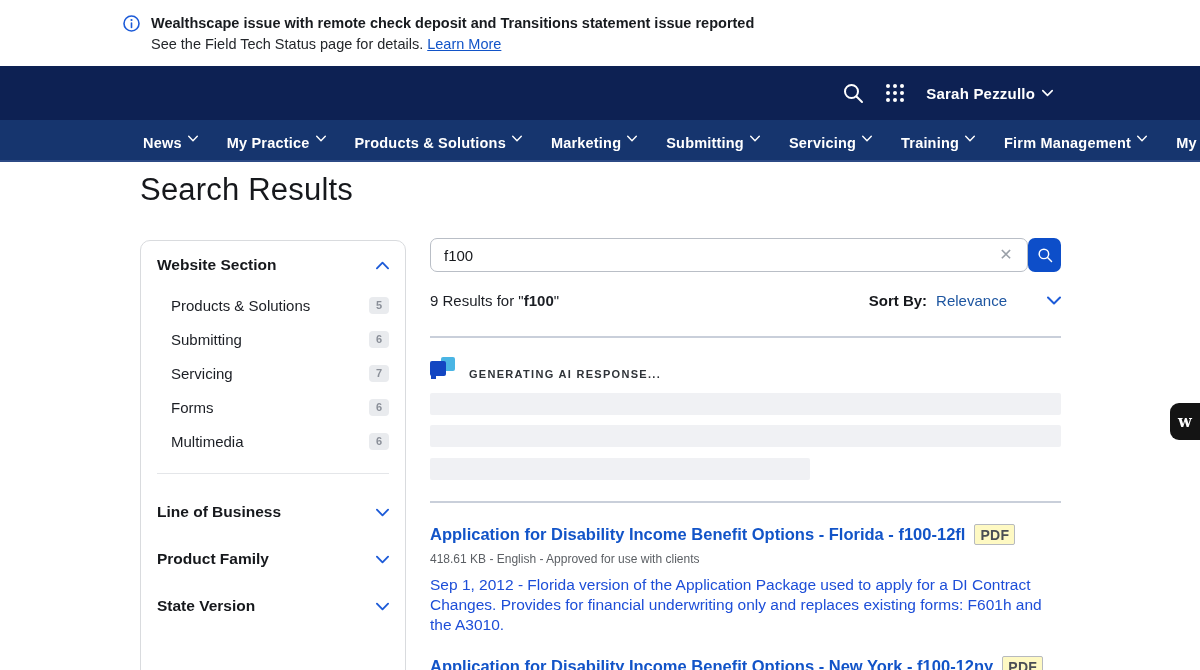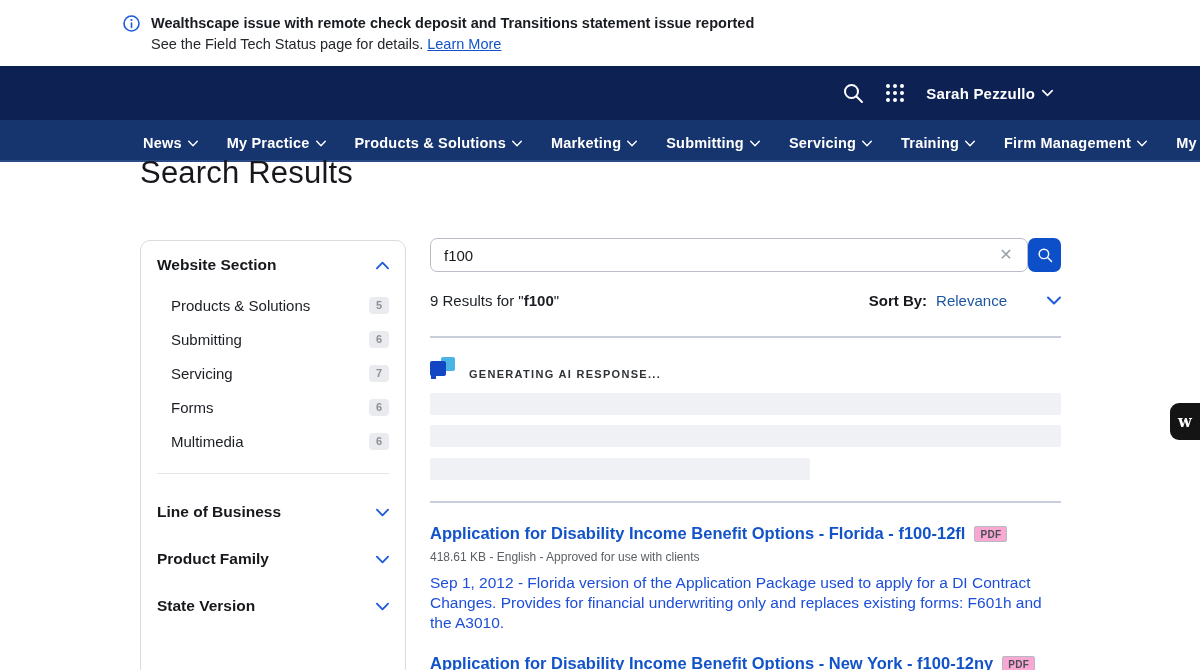--- a/index.html
+++ b/index.html
@@ -22,25 +22,25 @@
   
   .topbar { position:absolute; top:66px; left:0; width:1200px; height:54px; background:#0d2153; }
   .topbar-right { position:absolute; right:147px; top:0; height:54px; display:flex; align-items:center; gap:21px; color:#fff; }
   .tb-icon { width:22px; height:22px; color:#fff; cursor:pointer; display:block; }
   .grid-icon { width:20px; height:20px; }
   .username { display:flex; align-items:center; gap:7px; font-size:15px; font-weight:600; letter-spacing:.2px; cursor:pointer; }
   .chev { width:11px; height:8px; display:inline-block; }
 
   
   .navbar { position:absolute; top:120px; left:0; width:1200px; height:42px; background:#16356e; border-bottom:2px solid #2c4a85; display:flex; align-items:center; padding-left:143px; gap:29px; }
-  .nav-item { display:flex; align-items:center; gap:6px; color:#fff; font-size:14.5px; font-weight:600; letter-spacing:.2px; cursor:pointer; white-space:nowrap;margin-top:6px; }
+  .nav-item { display:flex; align-items:flex-start; gap:6px; color:#fff; font-size:14.5px; font-weight:600; letter-spacing:.2px; cursor:pointer; white-space:nowrap;margin-top:6px; }
   .nav-item .chev { width:10px; height:7px; }
 
   
-  .page-title { position:absolute; left:140px; top:155px; font-size:31px; font-weight:500; letter-spacing:.2px; color:#16181c; }
+  .page-title { position:absolute; left:140px; top:172px; font-size:31px; font-weight:500; letter-spacing:.2px; color:#16181c; }
 
   
   .sidebar { position:absolute; left:140px; top:240px; width:266px; height:560px; border:1px solid #d9dbde; border-radius:10px; background:#fff; padding:15px 16px; }
   .filter-head { display:flex; align-items:center; justify-content:space-between; cursor:pointer; }
   .filter-head-label { font-size:15.5px; font-weight:bold; color:#16181c; }
   .filter-head .chev { color:#1d5bd8; width:13px; height:9px; }
   .filter-items { margin:14px 0 0 14px; }
   .filter-item { display:flex; align-items:center; justify-content:space-between; height:34px; cursor:pointer; }
   .filter-item-label { font-size:15px; color:#1b1e24; }
   .count-badge { min-width:20px; height:17px; padding:0 4px; background:#e9ebee; border-radius:4px; color:#8a8f98; font-size:11px; font-weight:600; display:flex; align-items:center; justify-content:center; }
@@ -78,21 +78,21 @@
   .skeleton { background:#f0f1f4; border-radius:2px; height:22px; }
   .sk1 { margin-top:13px; width:631px; }
   .sk2 { margin-top:10px; width:631px; }
   .sk3 { margin-top:11px; width:380px; }
 
   .result { position:relative; }
   .r1 { margin-top:21px; }
   .r2 { margin-top:21px; }
   .result-title-row { display:flex; align-items:center; gap:9px; }
   .result-title { font-size:16.5px; font-weight:bold; color:#1254c8; cursor:pointer; text-decoration:none; }
-  .pdf-badge { font-size:10px; font-weight:600; color:#4a4e54; border:1px solid #b7babf; background:#f9a8d4; border-radius:2px; padding:2px 5px 1px; letter-spacing:.3px; }
+  .pdf-badge { font-size:14px; font-weight:600; color:#4a4e54; border:1px solid #b7babf; background:#fef9c3; border-radius:2px; padding:2px 5px 1px; letter-spacing:.3px; }
   .result-meta { margin-top:7px; font-size:12px; color:#5b5f64; }
   .result-desc { margin-top:9px; font-size:15.5px; line-height:20px; color:#1d4ed8; width:625px; }
 
   
   .widget-tab { position:absolute; right:0; top:403px; width:30px; height:37px; background:#141414; border-radius:9px 0 0 9px; display:flex; align-items:center; justify-content:center; cursor:pointer; }
   .widget-tab span { color:#fff; font-family:"DejaVu Serif", serif; font-weight:bold; font-size:16px; }
 </style>
 </head>
 <body>
 

